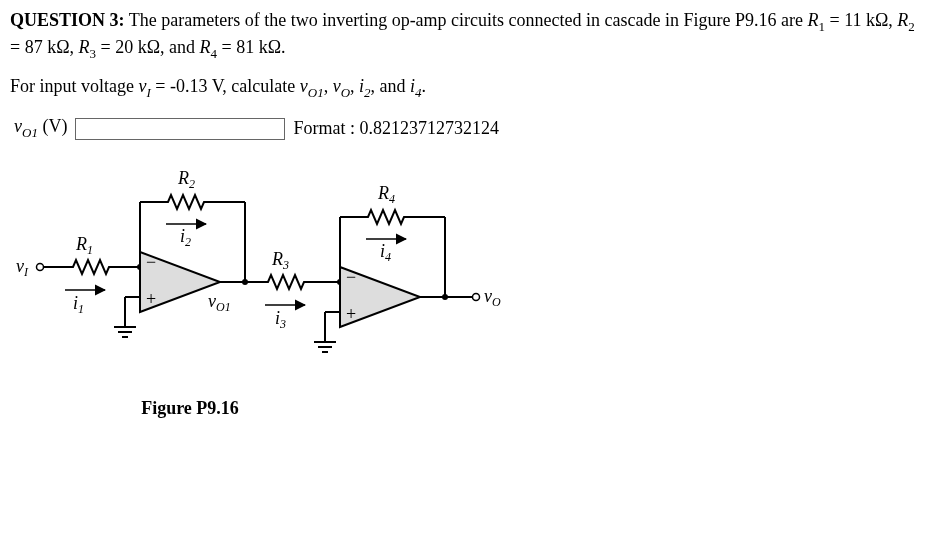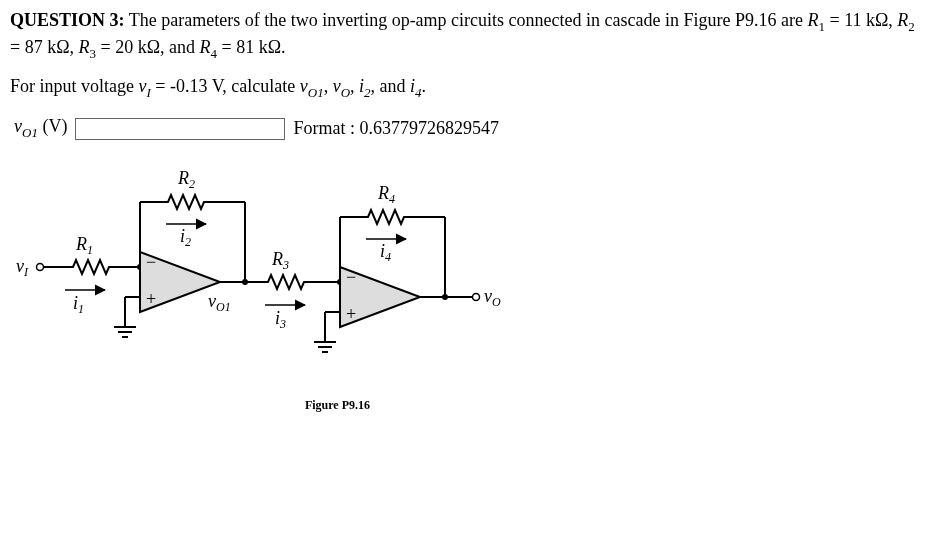--- a/index.html
+++ b/index.html
@@ -20,21 +20,21 @@
 
   .answer-table { border-collapse: collapse; margin: 8px 8px 4px 0; }
   .answer-table td { padding: 3px 4px; vertical-align: middle; font-size: 18px; }
   .answer-table input[type="text"]{
     width: 210px; height: 22px; border: 1px solid #666;
     font-size: 15px; padding: 1px 3px; box-sizing: border-box;
     background:#fff;
   }
 
   .figwrap { margin-top: 18px; }
-  .figcap { font-weight: bold; text-align: right; width: 360px; margin-top:-4px; font-size:12px;}
+  .figcap { font-weight: bold; text-align: center; width: 360px; margin-top:-4px; font-size:18px;}
 
   
   svg text { font-family: "Times New Roman", serif; font-size: 18px; }
   .lbl  { font-style: italic; }
 </style>
 </head>
 <body>
 
 <p class="para">
   <span class="q-title">QUESTION 3:</span>
@@ -55,21 +55,21 @@
   <span class="it">i</span><span class="sub it">4</span><span>.</span>
 </p>
 
 <table class="answer-table">
   <tbody>
       <tr>
     <td>
       <span class="it">v</span><span class="sub it">O1</span><span> (V)</span>
     </td>
     <td><input type="text" style=""></td>
-    <td>Format : 0.63779726829547</td>
+    <td>Format : 0.82123712732124</td>
   </tr>
 </tbody>
   </table>
 
 <div class="figwrap">
 <svg width="500" height="235">
   <defs>
     <pattern id="res" width="8" height="6" patternUnits="userSpaceOnUse">
       <path d="M0,3 L2,0 L6,6 L8,3" stroke="#000" stroke-width="1.8" fill="none"></path>
     </pattern>

